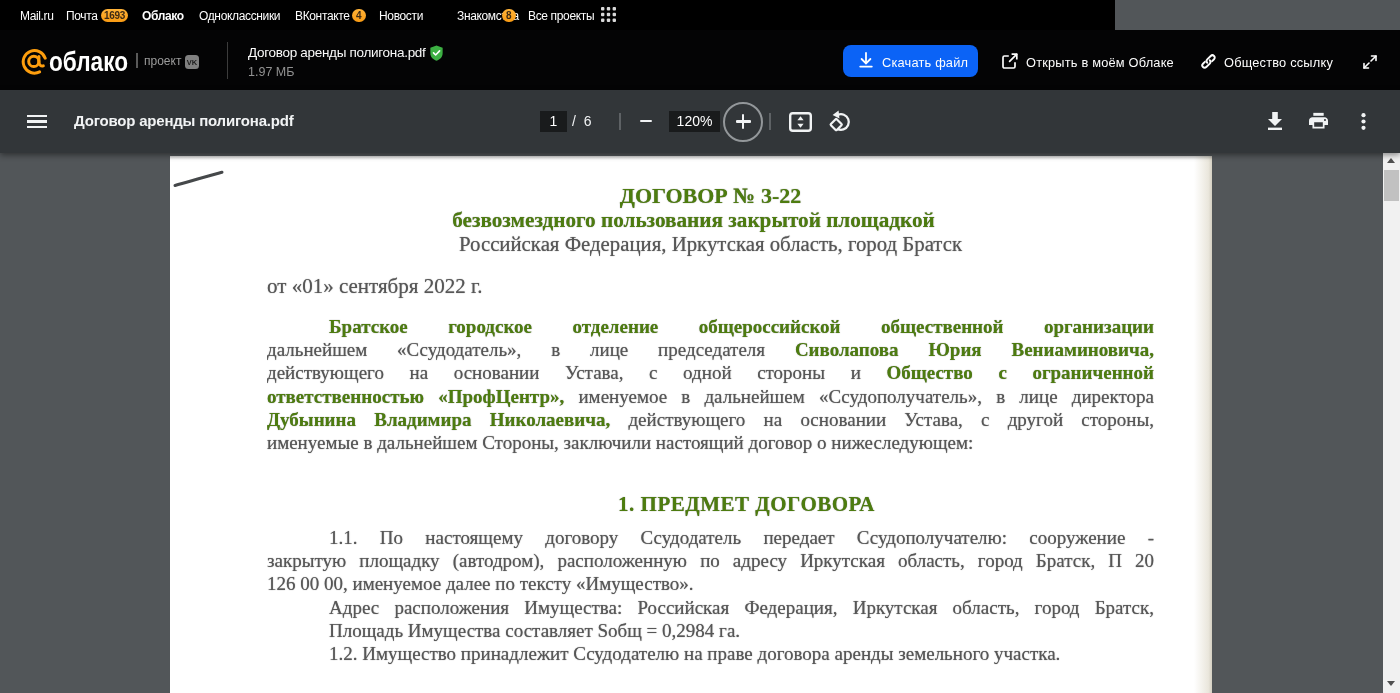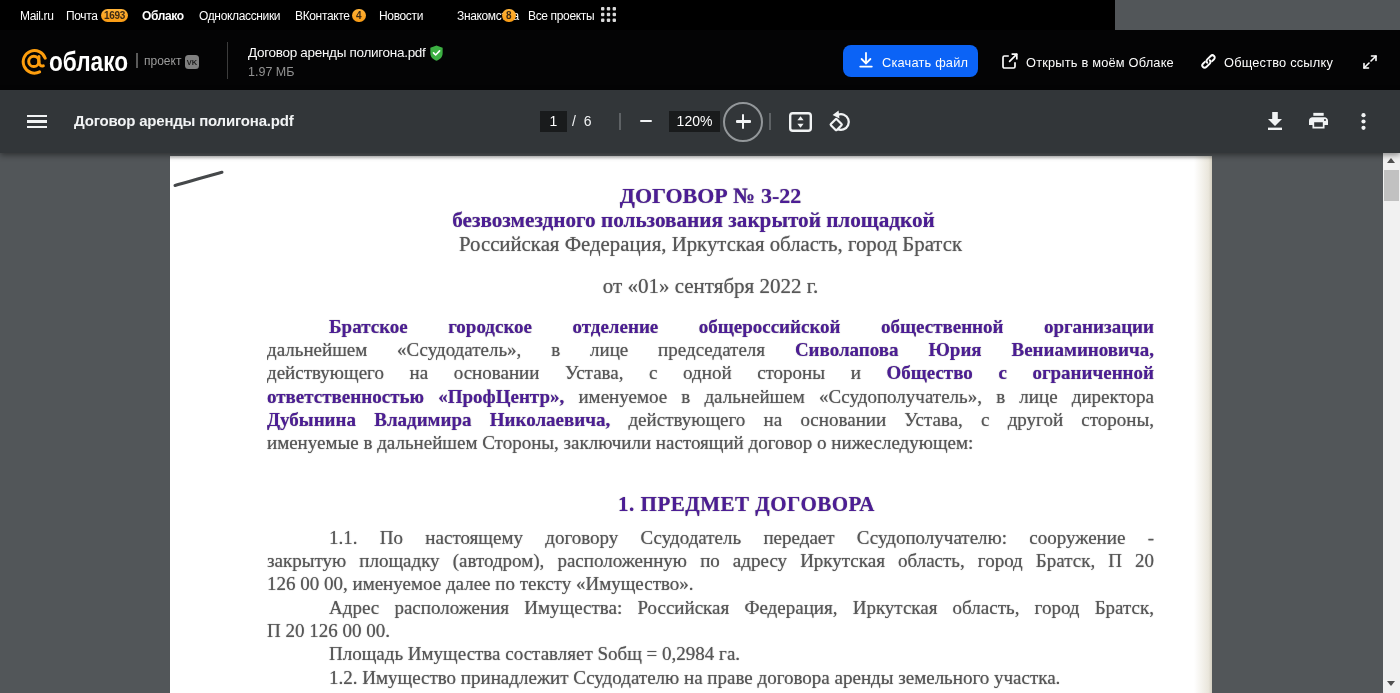--- a/index.html
+++ b/index.html
@@ -30,21 +30,21 @@
   #page { position:absolute; left:170px; top:3px; width:1042px; height:537px; background:#fff; }
 
   
   #sbar { position:absolute; right:0; top:151px; width:17px; height:542px; background:#f1f1f1; }
   #sthumb { position:absolute; left:1px; top:19px; width:15px; height:31px; background:#c1c1c1; }
   .sarrow { position:absolute; left:4px; width:0; height:0; border-left:4.5px solid transparent; border-right:4.5px solid transparent; }
 
   
   .doc { position:absolute; left:97px; width:887px; font-family:"Liberation Serif", serif;
     font-size:19px; color:#575757; text-shadow:0 0 1px rgba(95,95,95,0.85); line-height:23.35px; filter:blur(0.45px); white-space:nowrap; }
-  .doc b { color:#4c1d95; }
+  .doc b { color:#4d7c0f; }
   .jline { white-space:normal; text-align:justify; text-align-last:justify; height:23.35px; overflow:hidden; }
   .cline { text-align:center; white-space:nowrap; }
   .ind { display:inline-block; width:62px; }
 </style>
 </head>
 <body>
 
 <div id="topbar">
   <div class="item" style="left:20px;">Mail.ru</div>
   <div class="item" style="left:66px;">Почта</div>
@@ -188,39 +188,38 @@
     <svg class="abs" style="left:3px;top:12px;" width="55" height="22" viewBox="0 0 55 22">
       <path d="M2 17.5 C 14 13.8, 33 8.6, 49 4.2" stroke="#45484a" stroke-width="3" fill="none" stroke-linecap="round"></path>
     </svg>
 
     <div class="abs" style="right:0;top:0;width:18px;height:537px;background:linear-gradient(90deg,rgba(190,180,150,0) 0%,rgba(195,185,155,0.35) 80%,rgba(160,150,120,0.45) 100%);"></div>
     <div class="abs" style="left:0;top:0;width:1042px;height:4px;background:linear-gradient(rgba(120,120,120,0.35),rgba(120,120,120,0));"></div>
 
     <div class="doc cline" style="top:27.5px;font-size:22px;"><b>ДОГОВОР № 3-22</b></div>
     <div class="doc cline" style="top:52.5px;font-size:21.2px;margin-left:-17px;"><b>безвозмездного пользования закрытой площадкой</b></div>
     <div class="doc cline" style="top:75.5px;font-size:20.8px;">Российская Федерация, Иркутская область, город Братск</div>
-    <div class="doc" style="top:119px;text-align:center;width:887px;font-size:21px;">от «01» сентября 2022 г.</div>
+    <div class="doc" style="top:119px;text-align:left;width:887px;font-size:21px;">от «01» сентября 2022 г.</div>
 
     <div class="doc" style="top:158.5px;">
       <div class="jline"><span class="ind"></span><b>Братское городское отделение общероссийской общественной организации</b></div>
       <div class="jline">дальнейшем «Ссудодатель», в лице председателя <b>Сиволапова Юрия Вениаминовича,</b></div>
       <div class="jline">действующего на основании Устава, с одной стороны и <b>Общество с ограниченной</b></div>
       <div class="jline"><b>ответственностью «ПрофЦентр»,</b> именуемое в дальнейшем «Ссудополучатель», в лице директора</div>
       <div class="jline"><b>Дубынина Владимира Николаевича,</b> действующего на основании Устава, с другой стороны,</div>
       <div style="white-space:nowrap;">именуемые в дальнейшем Стороны, заключили настоящий договор о нижеследующем:</div>
     </div>
 
     <div class="doc cline" style="top:336.5px;font-size:21px;margin-left:36px;letter-spacing:0.5px;"><b>1. ПРЕДМЕТ ДОГОВОРА</b></div>
 
     <div class="doc" style="top:369.5px;">
       <div class="jline"><span class="ind"></span>1.1. По настоящему договору Ссудодатель передает Ссудополучателю: сооружение -</div>
       <div class="jline">закрытую площадку (автодром), расположенную по адресу Иркутская область, город Братск, П 20</div>
       <div style="white-space:nowrap;">126 00 00, именуемое далее по тексту «Имущество».</div>
       <div class="jline"><span class="ind"></span>Адрес расположения Имущества: Российская Федерация, Иркутская область, город Братск,</div>
-      <div style="white-space:nowrap;">П 20 126 00 00.</div>
       <div style="white-space:nowrap;"><span class="ind"></span>Площадь Имущества составляет Sобщ = 0,2984 га.</div>
       <div style="white-space:nowrap;"><span class="ind"></span>1.2. Имущество принадлежит Ссудодателю на праве договора аренды земельного участка.</div>
     </div>
   </div>
 </div>
 
 <div id="sbar">
   <div class="sarrow" style="top:7px;border-bottom:5.5px solid #505050;"></div>
   <div id="sthumb"></div>
   <div class="sarrow" style="bottom:7px;border-top:5.5px solid #505050;"></div>

